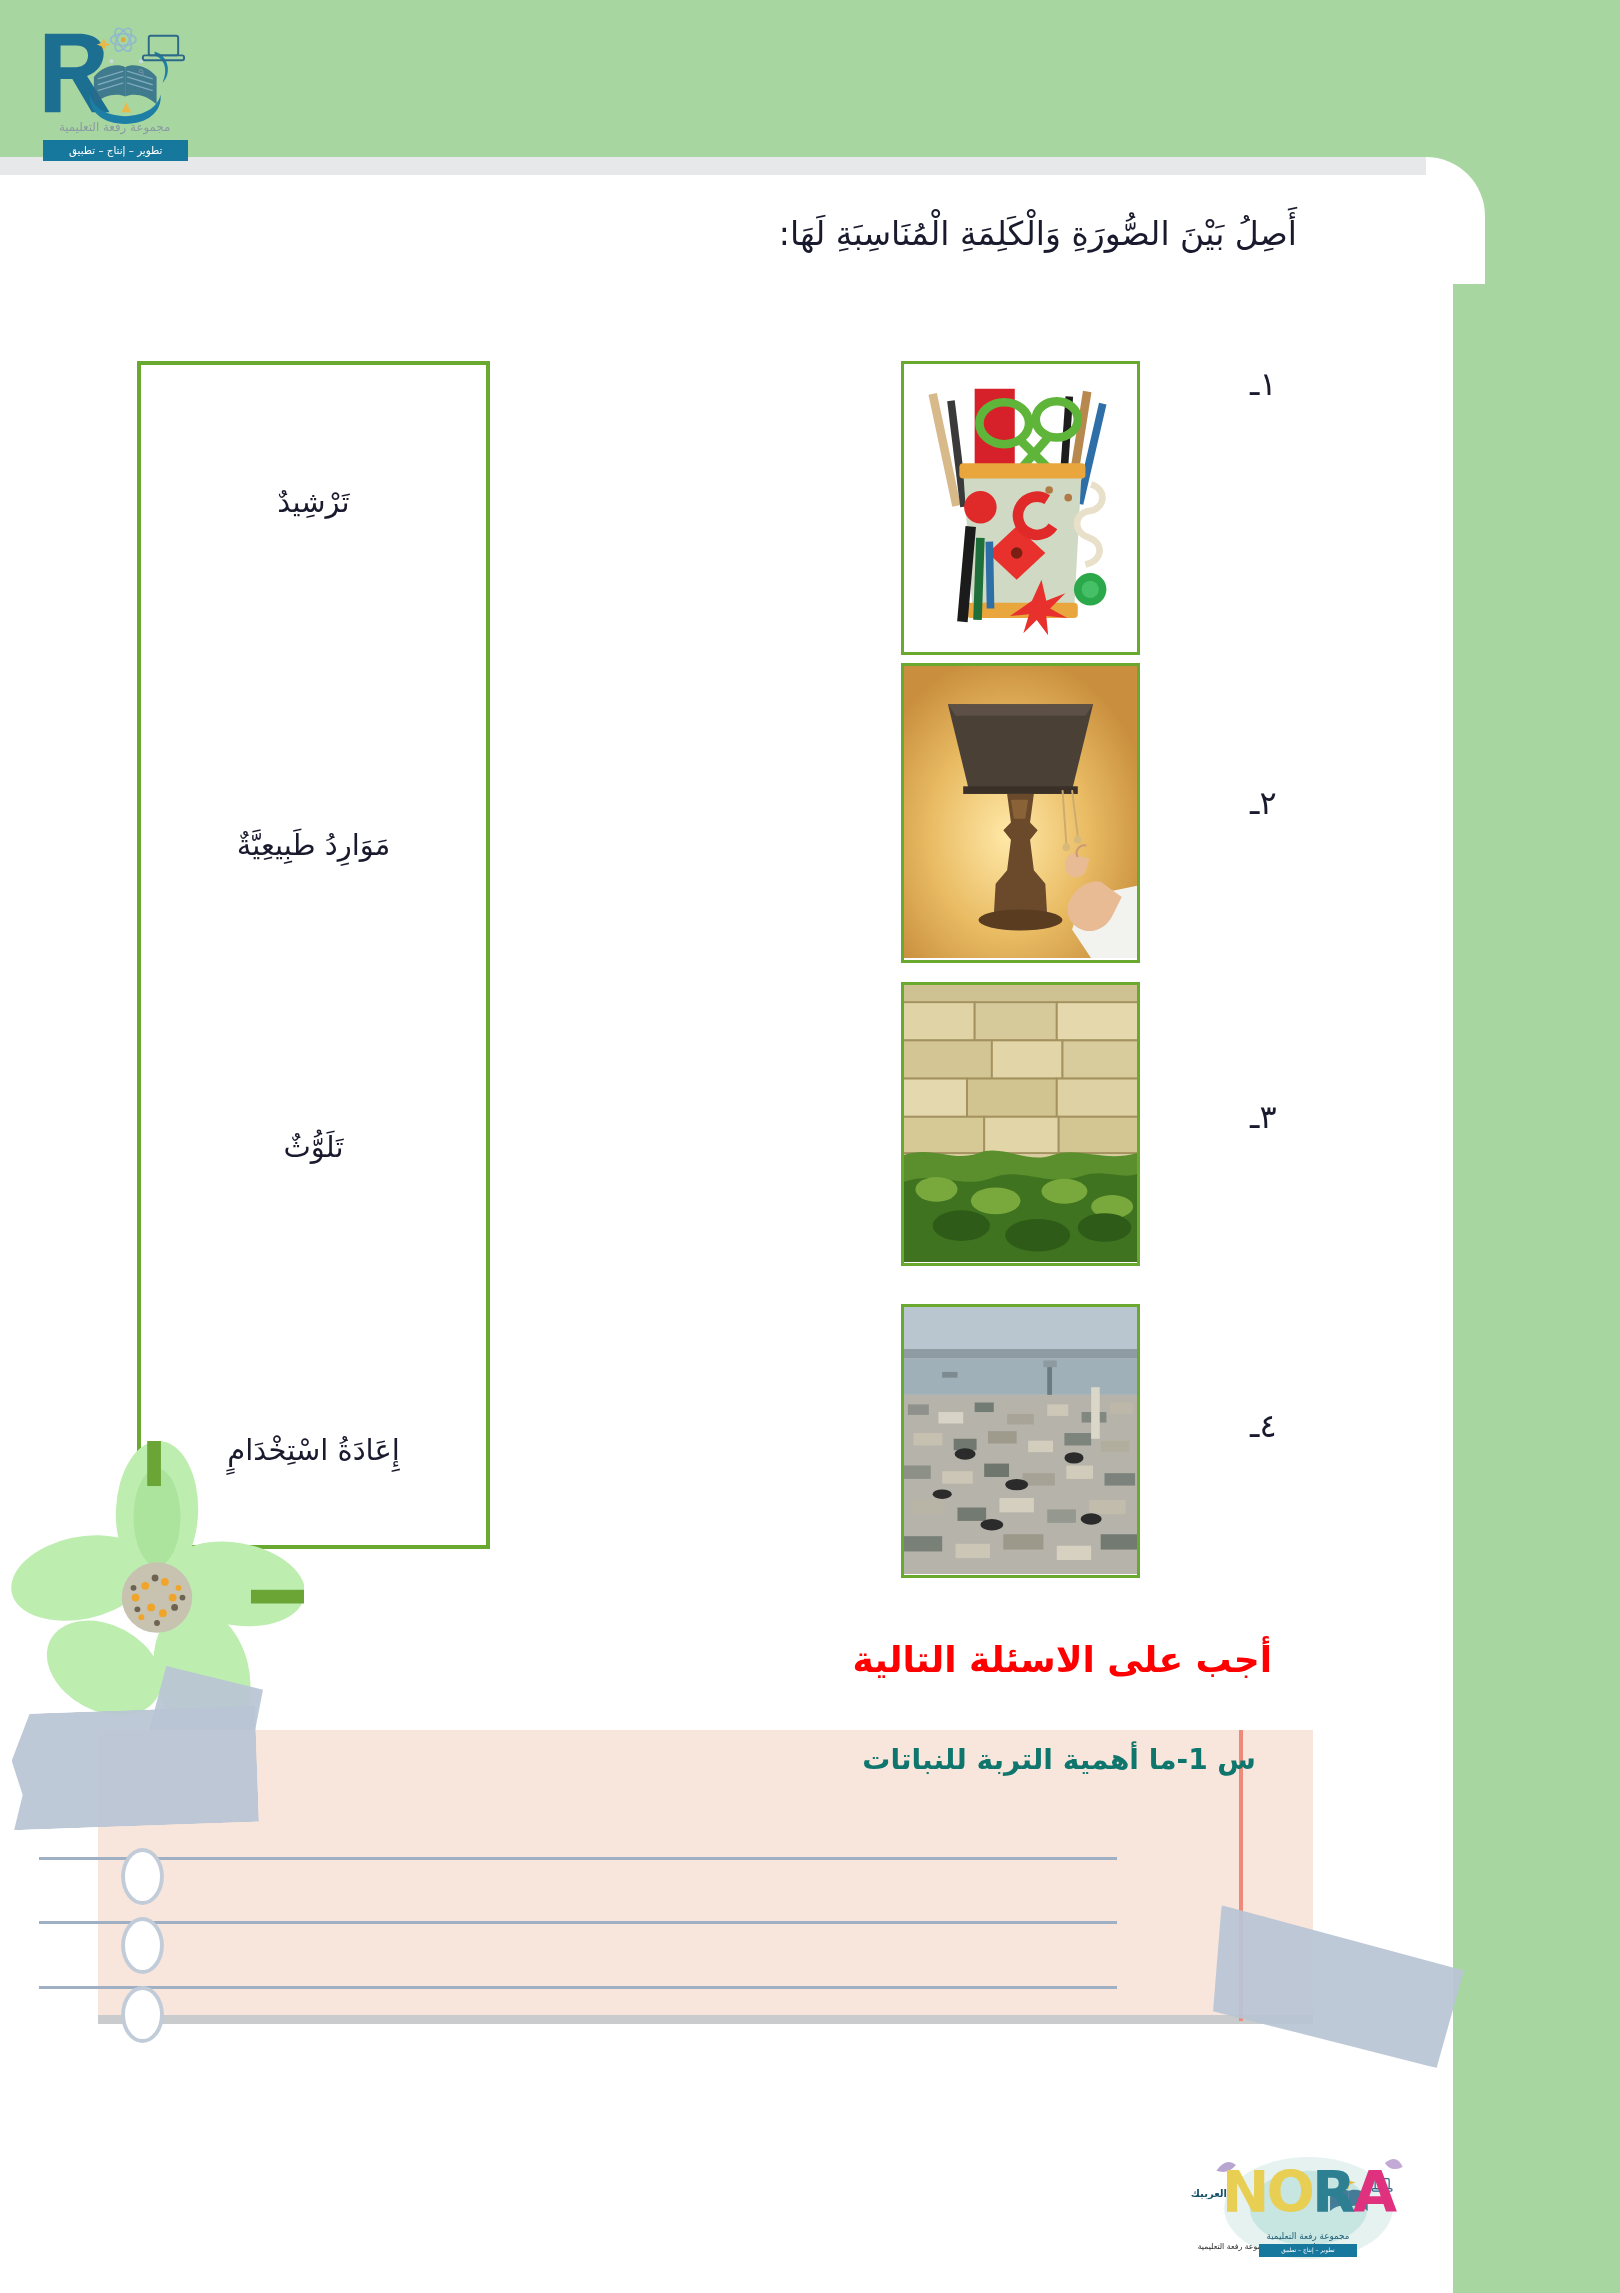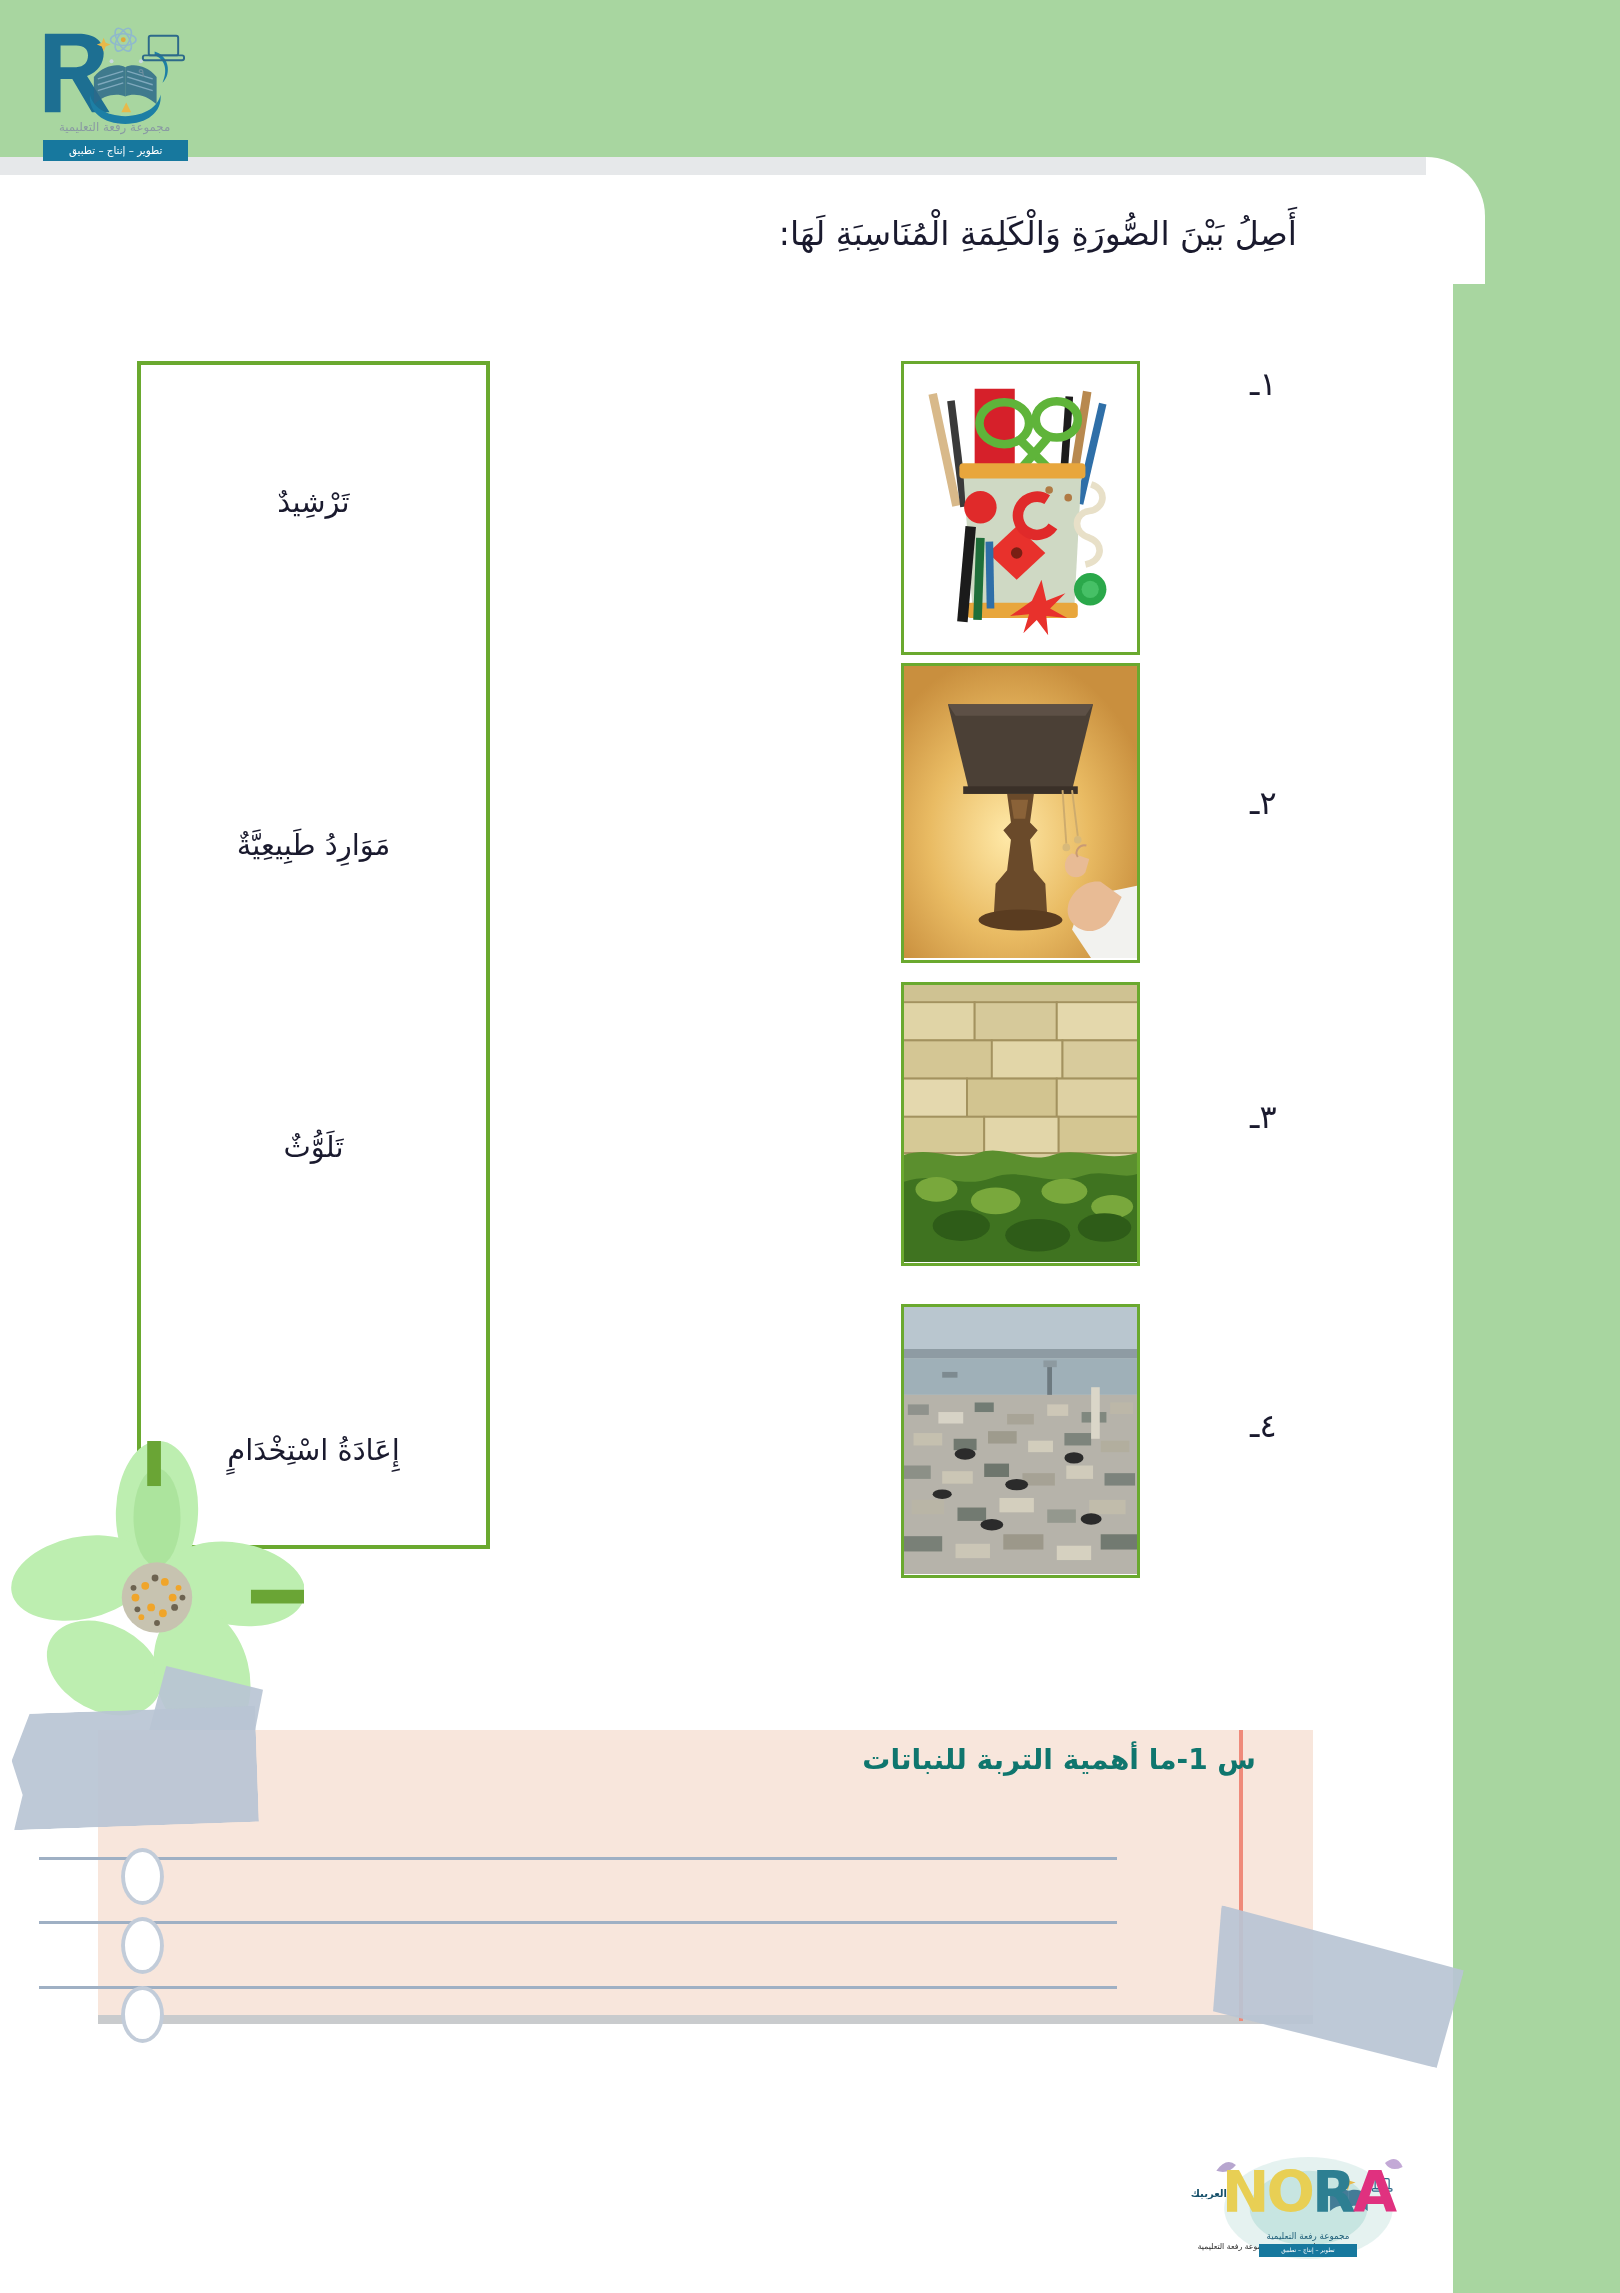--- a/index.html
+++ b/index.html
@@ -460,20 +460,21 @@
           <circle cx="168" cy="170" r="3.5"></circle>
         <circle cx="126" cy="150" r="3"></circle>
           <circle cx="150" cy="186" r="3"></circle>
         <circle cx="176" cy="160" r="3"></circle>
           <circle cx="130" cy="172" r="3"></circle>
       </g>
     </svg>
   </div>
   <div id="flower-tape"></div>
 
+  <div id="red-heading">أجب على الاسئلة التالية</div>
 
   <div id="notepad"></div>
   <div id="notepad-shadow"></div>
   <div id="red-margin"></div>
 
   <div class="note-line" id="note-line-0"></div>
   <div class="note-line" id="note-line-1"></div>
   <div class="note-line" id="note-line-2"></div>
 
   <div class="punch-hole" id="hole-0"></div>

